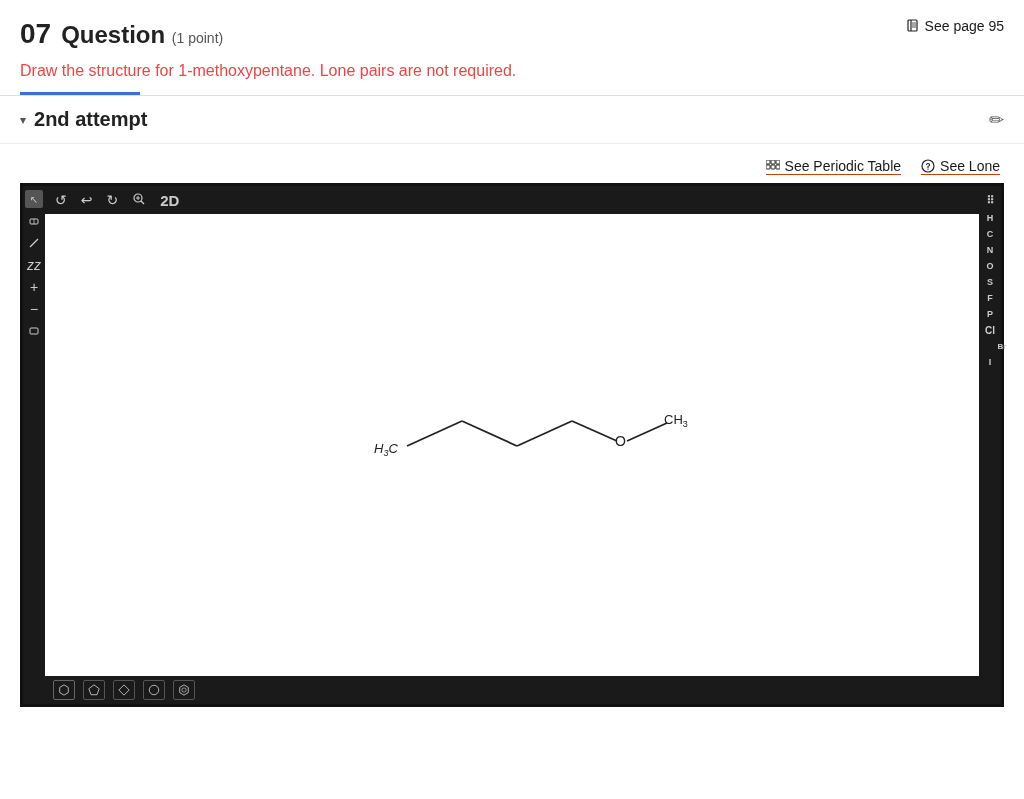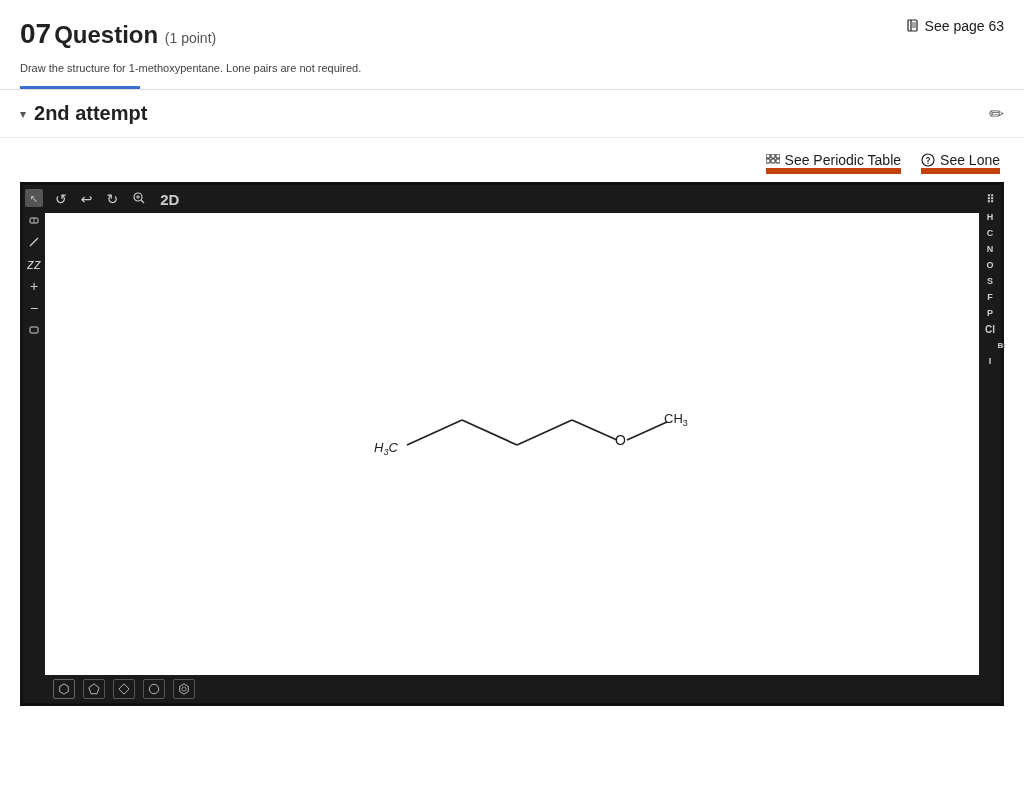--- a/index.html
+++ b/index.html
@@ -7,21 +7,21 @@
 
     .page-header {
       display: flex;
       align-items: flex-start;
       justify-content: space-between;
       padding: 18px 20px 8px 20px;
     }
     .question-title {
       display: flex;
       align-items: baseline;
-      gap: 3px;
+      gap: 10px;
     }
     .question-number {
       font-size: 28px;
       font-weight: bold;
       color: #222;
     }
     .question-label {
       font-size: 24px;
       font-weight: bold;
       color: #222;
@@ -37,22 +37,22 @@
       gap: 5px;
       color: #1a1a1a;
       text-decoration: none;
       font-size: 14px;
       font-weight: 500;
       cursor: pointer;
     }
 
     .question-instruction {
       padding: 4px 20px 12px 20px;
-      font-size: 11px;
-      color: #404040;
+      font-size: 16px;
+      color: #ef4444;
     }
 
     .blue-bar {
       height: 3px;
       background: #3b6fd4;
       width: 120px;
       margin-left: 20px;
       margin-bottom: 0;
     }
 
@@ -99,21 +99,21 @@
     }
     .tool-link {
       display: flex;
       align-items: center;
       gap: 5px;
       color: #1a1a1a;
       text-decoration: none;
       font-size: 14px;
       font-weight: 500;
       cursor: pointer;
-      border-bottom: 6px solid #c2410c;
+      border-bottom: 1px solid #c2410c;
     }
 
     .molecule-editor {
       margin: 0 20px 20px 20px;
       border: 3px solid #111;
       background: #000;
       position: relative;
       display: flex;
     }
 
@@ -248,21 +248,21 @@
     </span>
   </div>
   <a class="see-page-link">
     <svg width="14" height="14" viewBox="0 0 14 14">
       <rect x="2" y="1" width="9" height="11" rx="1" fill="none" stroke="#222" stroke-width="1.2"></rect>
       <line x1="5" y1="1" x2="5" y2="12" stroke="#222" stroke-width="1.2"></line>
       <line x1="6" y1="4" x2="10" y2="4" stroke="#222" stroke-width="0.8"></line>
       <line x1="6" y1="6" x2="10" y2="6" stroke="#222" stroke-width="0.8"></line>
       <line x1="6" y1="8" x2="10" y2="8" stroke="#222" stroke-width="0.8"></line>
     </svg>
-    <span>See page 63</span>
+    <span>See page 95</span>
   </a>
 </div>
 
 <div class="question-instruction">
   <span>Draw the structure for 1-methoxypentane. Lone pairs are not required.</span>
 </div>
 
 <div class="blue-bar"></div>
 <div class="divider"></div>
 

